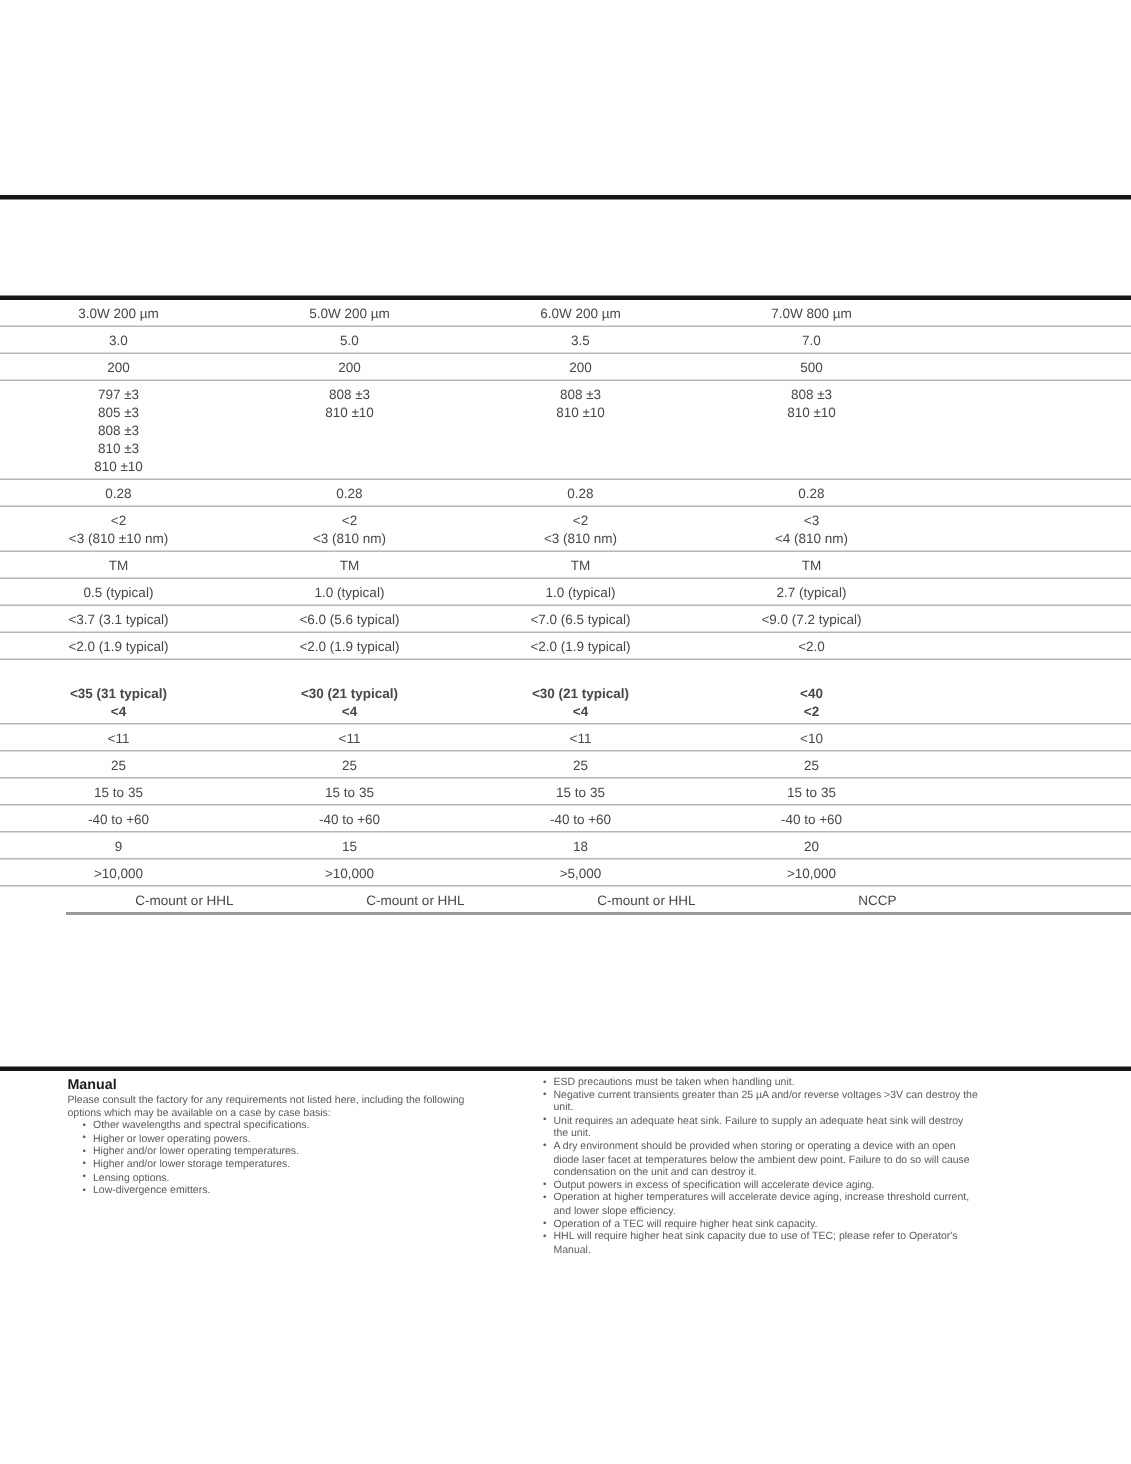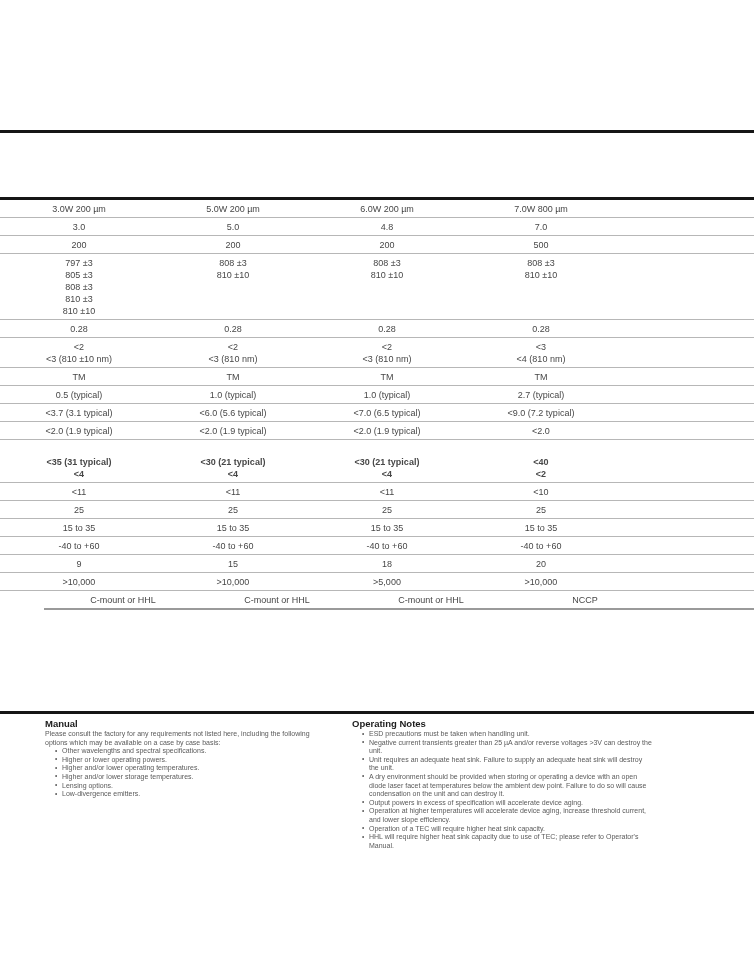--- a/index.html
+++ b/index.html
@@ -106,21 +106,21 @@
       </div>
     <div id="table-body">
         <div class="t-row">
           <div class="t-cell">
             <span class="cell-line">3.0</span>
           </div>
           <div class="t-cell">
             <span class="cell-line">5.0</span>
           </div>
           <div class="t-cell">
-            <span class="cell-line">4.8</span>
+            <span class="cell-line">3.5</span>
           </div>
           <div class="t-cell">
             <span class="cell-line">7.0</span>
           </div>
         </div>
         <div class="t-row">
           <div class="t-cell">
             <span class="cell-line">200</span>
           </div>
           <div class="t-cell">
@@ -370,21 +370,20 @@
         <li>Other wavelengths and spectral specifications.</li>
         <li>Higher or lower operating powers.</li>
         <li>Higher and/or lower operating temperatures.</li>
         <li>Higher and/or lower storage temperatures.</li>
         <li>Lensing options.</li>
         <li>Low-divergence emitters.</li>
       </ul>
   </section>
 
   <section class="notes-col" id="notes-right">
-    <h3 class="notes-title">Operating Notes</h3>
     <ul class="bullets" id="opnotes-list">
         <li>ESD precautions must be taken when handling unit.</li>
         <li>Negative current transients greater than 25 µA and/or reverse voltages &gt;3V can destroy the unit.</li>
         <li>Unit requires an adequate heat sink. Failure to supply an adequate heat sink will destroy the unit.</li>
         <li>A dry environment should be provided when storing or operating a device with an open diode laser facet at temperatures below the ambient dew point. Failure to do so will cause condensation on the unit and can destroy it.</li>
         <li>Output powers in excess of specification will accelerate device aging.</li>
         <li>Operation at higher temperatures will accelerate device aging, increase threshold current, and lower slope efficiency.</li>
         <li>Operation of a TEC will require higher heat sink capacity.</li>
         <li>HHL will require higher heat sink capacity due to use of TEC; please refer to Operator's Manual.</li>
       </ul>

